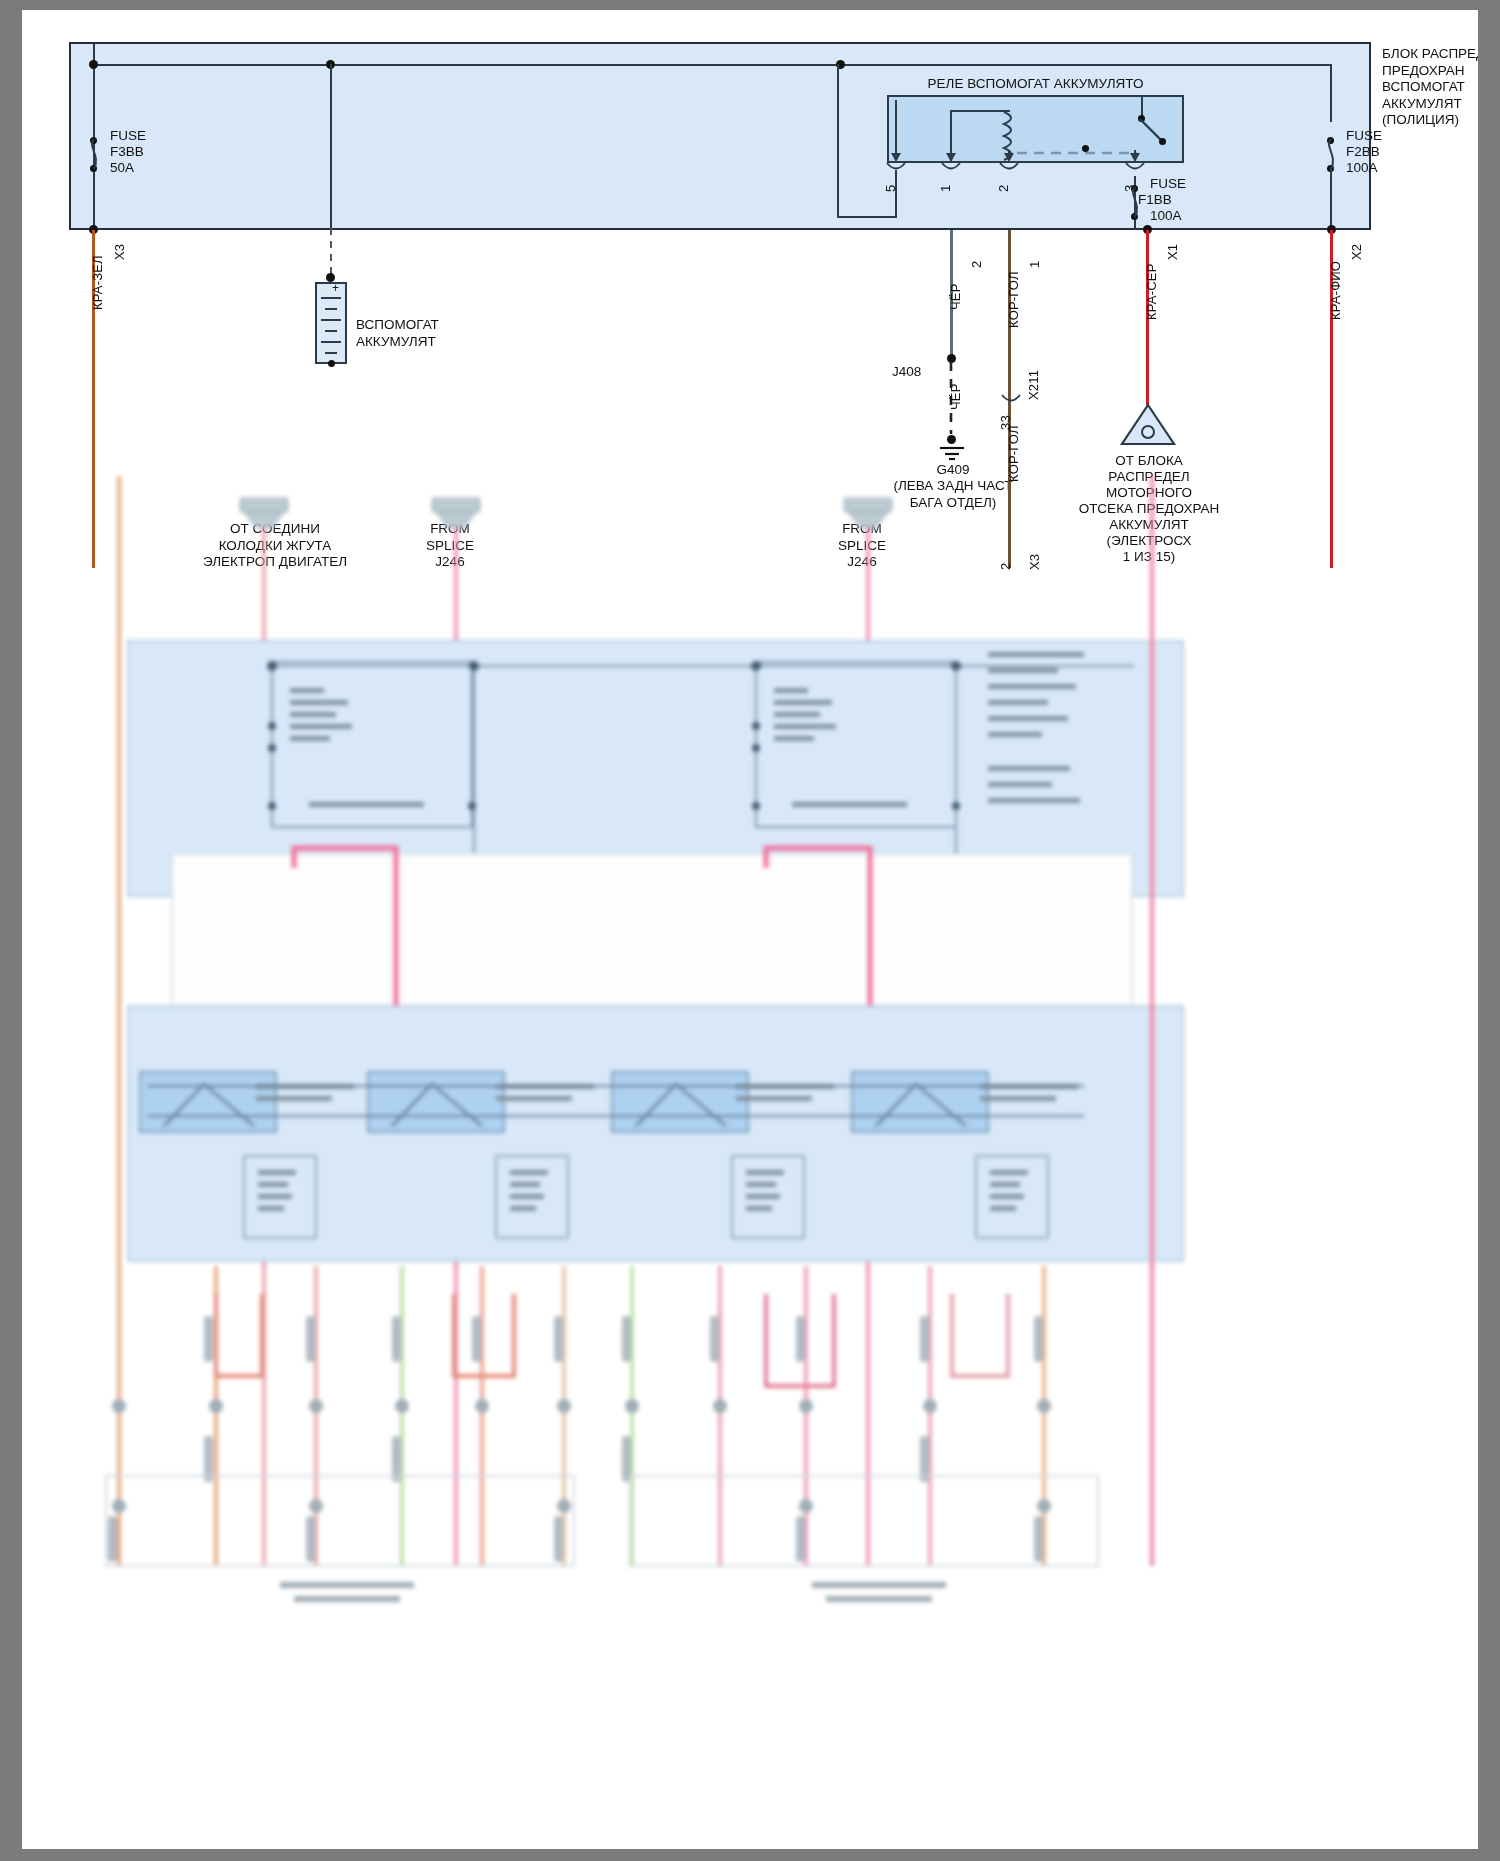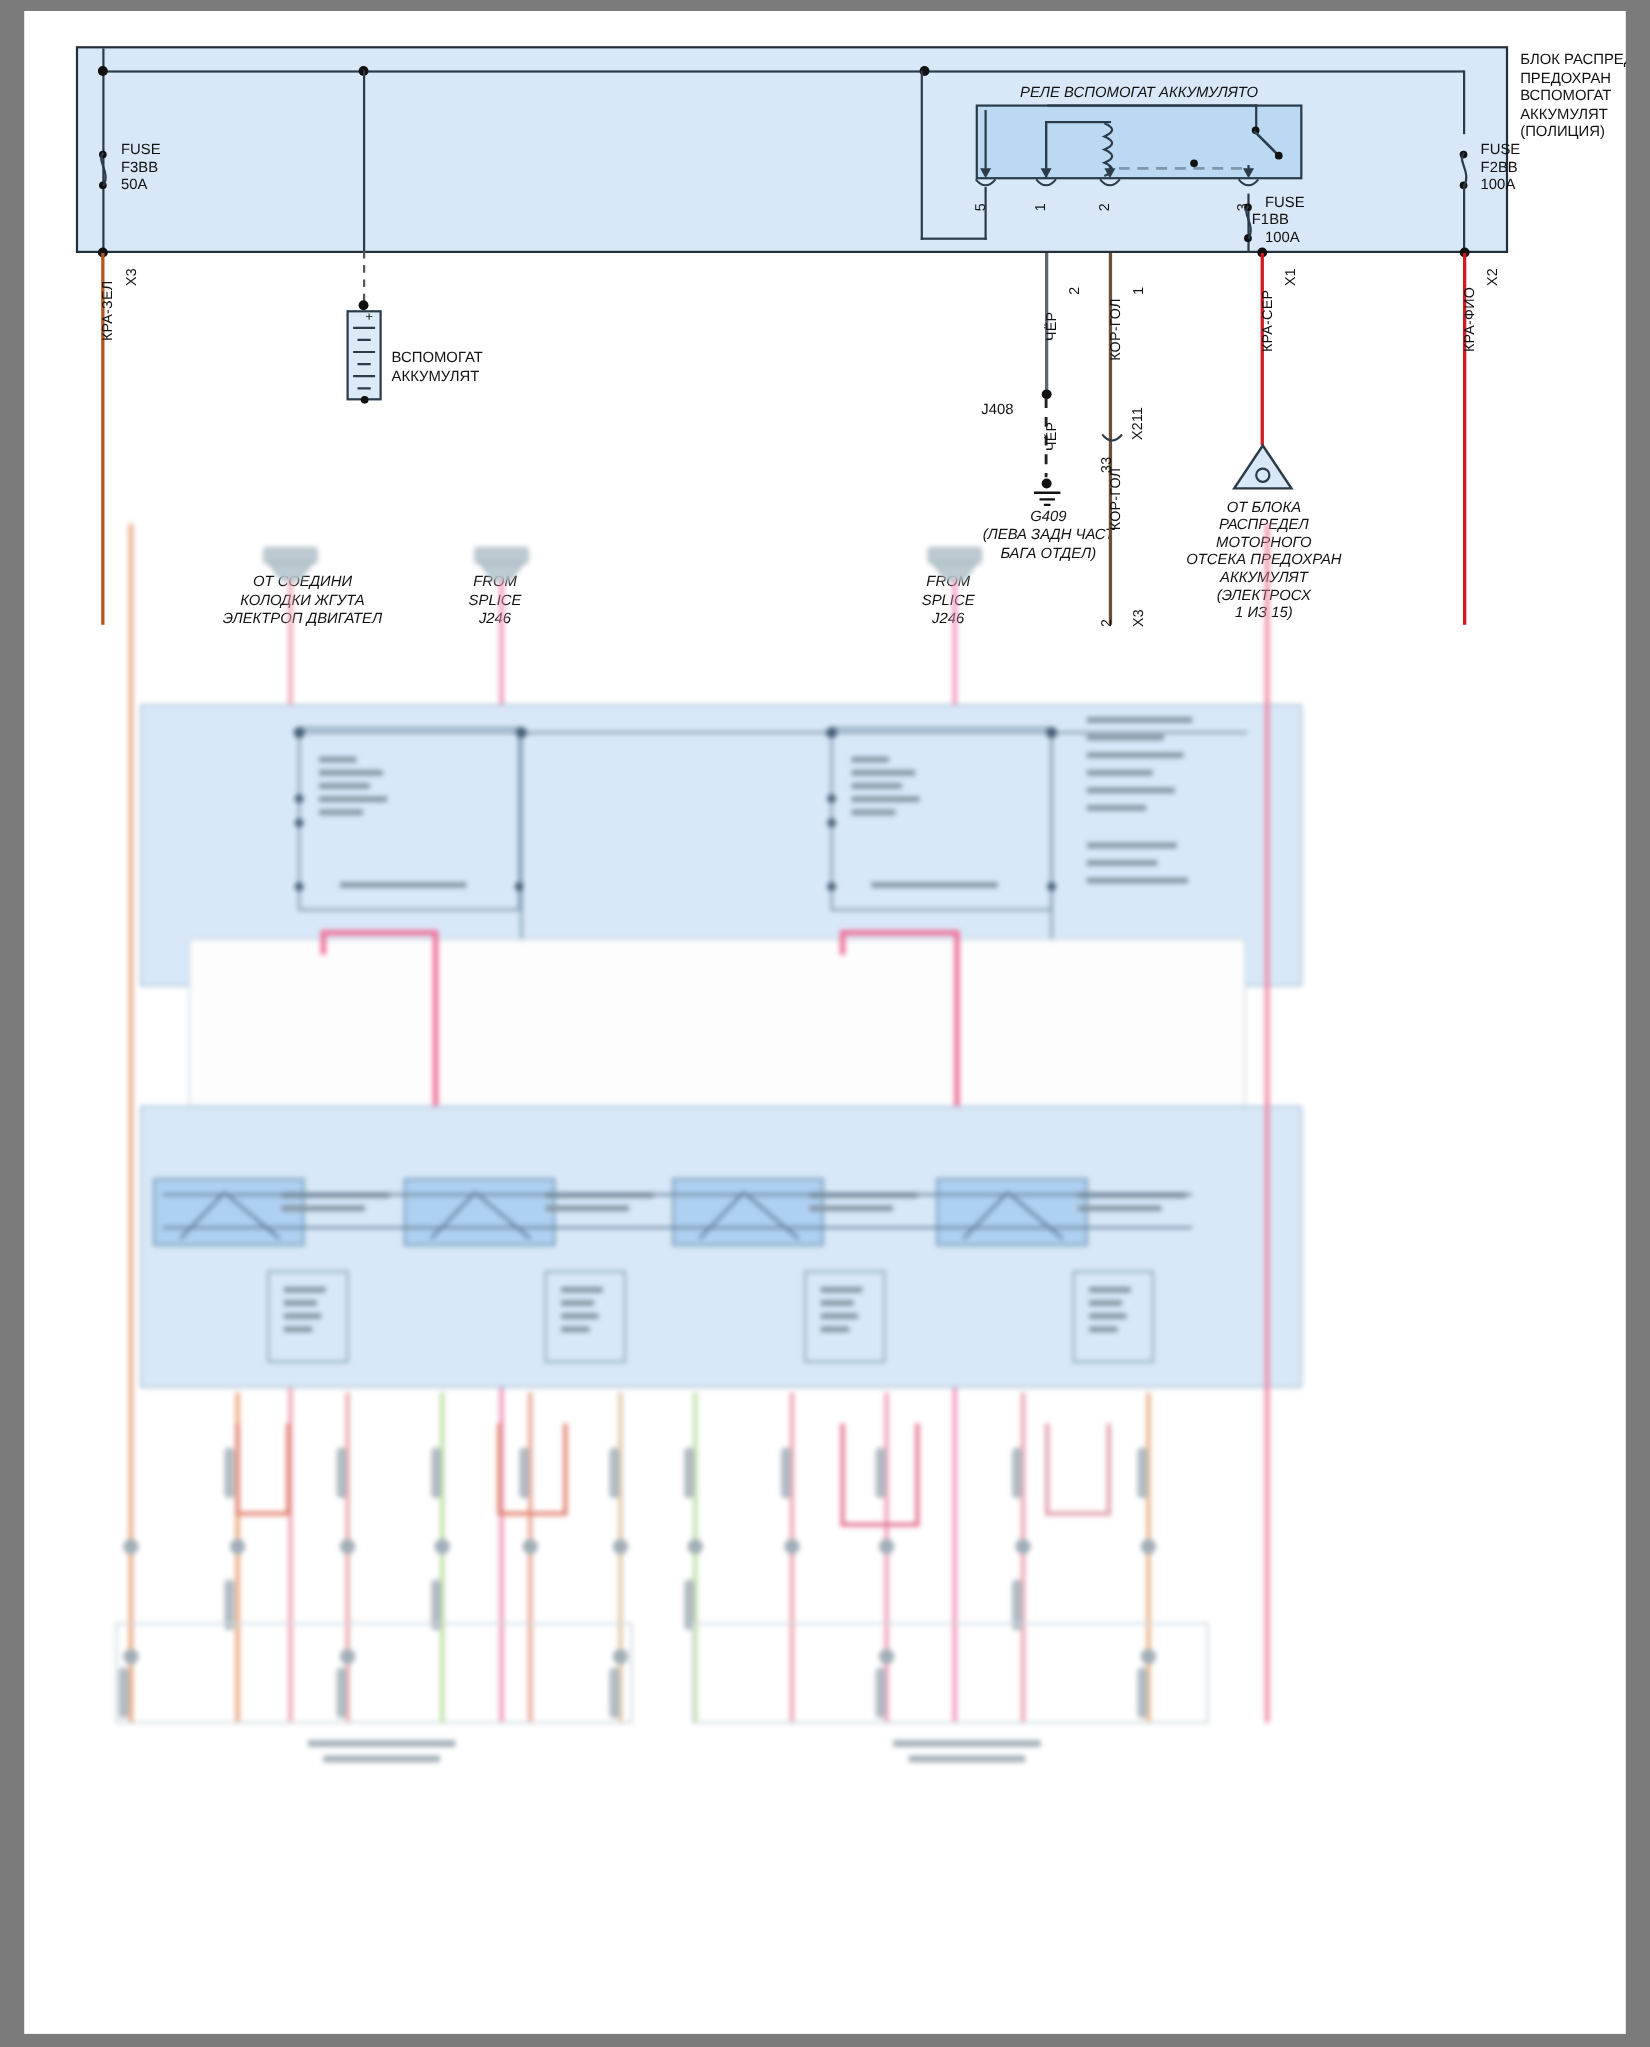--- a/index.html
+++ b/index.html
@@ -14,21 +14,21 @@
   .frame-bottom{position:absolute;left:0;bottom:0;width:1500px;height:12px;background:#7b7b7b;z-index:60;}
   .sheet{position:absolute;left:22px;top:10px;width:1456px;height:1839px;background:#fff;}
 
   
   .bdm-panel{position:absolute;left:47px;top:32px;width:1302px;height:188px;
       background:#d8e8f8;border:2px solid #23303b;box-sizing:border-box;}
   .inner-relay{position:absolute;left:865px;top:85px;width:297px;height:68px;
       background:#bcd9f3;border:2px solid #2b3b49;box-sizing:border-box;}
 
   .blk-label{position:absolute;font-size:13.5px;line-height:16.5px;color:#111;white-space:pre-line;}
-  .ctr{text-align:center;font-style:italic;}
+  .ctr{text-align:center;}
 
   
   .w{position:absolute;}
   .wv{width:2px;}
   .wh{height:2px;}
   .c-dark{background:#2b3b49;}
   .c-orange{background:#b5561c;}
   .c-red{background:#d01b22;}
   .c-tan{background:#6b5038;}
   .c-gray{background:#5d6a72;}

